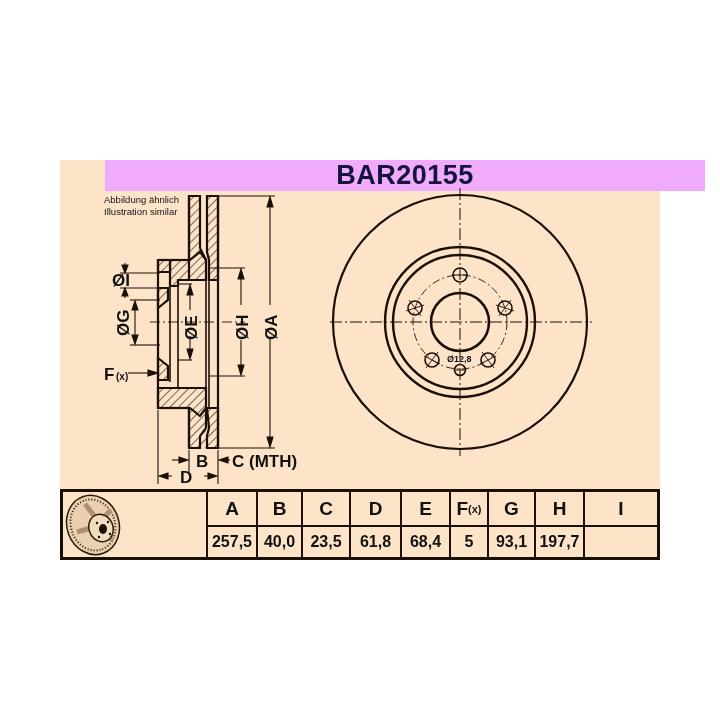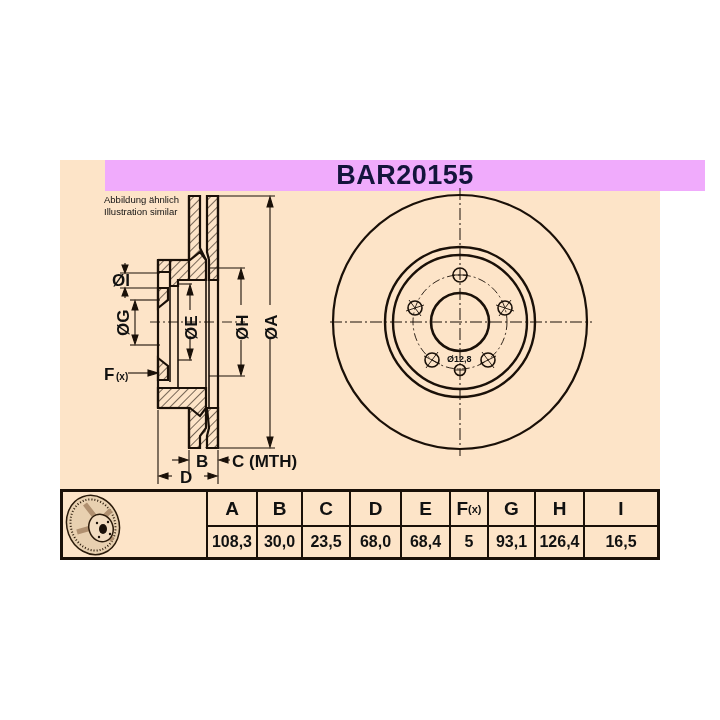--- a/index.html
+++ b/index.html
@@ -177,52 +177,51 @@
         <ellipse cx="40" cy="37" rx="4" ry="5" fill="#1a1008"></ellipse>
         <circle cx="34" cy="31" r="1.2" fill="#1a1008"></circle>
           <circle cx="45" cy="30" r="1.2" fill="#1a1008"></circle>
         <circle cx="47" cy="42" r="1.2" fill="#1a1008"></circle>
           <circle cx="36" cy="45" r="1.2" fill="#1a1008"></circle>
       </svg>
     </div>
     <div class="cells">
       <div class="col" style="width:50px">
         <div class="hdr">A</div>
-        <div class="val">108,3</div>
+        <div class="val">257,5</div>
       </div>
       <div class="col" style="width:45px">
         <div class="hdr">B</div>
-        <div class="val">30,0</div>
+        <div class="val">40,0</div>
       </div>
       <div class="col" style="width:48px">
         <div class="hdr">C</div>
         <div class="val">23,5</div>
       </div>
       <div class="col" style="width:51px">
         <div class="hdr">D</div>
-        <div class="val">68,0</div>
+        <div class="val">61,8</div>
       </div>
       <div class="col" style="width:49px">
         <div class="hdr">E</div>
         <div class="val">68,4</div>
       </div>
       <div class="col" style="width:38px">
         <div class="hdr">
           <span>F</span>
             <span class="sub">(x)</span>
         </div>
         <div class="val">5</div>
       </div>
       <div class="col" style="width:47px">
         <div class="hdr">G</div>
         <div class="val">93,1</div>
       </div>
       <div class="col" style="width:49px">
         <div class="hdr">H</div>
-        <div class="val">126,4</div>
+        <div class="val">197,7</div>
       </div>
       <div class="col" style="flex:1">
         <div class="hdr">I</div>
-        <div class="val">16,5</div>
       </div>
     </div>
   </div>
 </div>
 
 </body></html>

